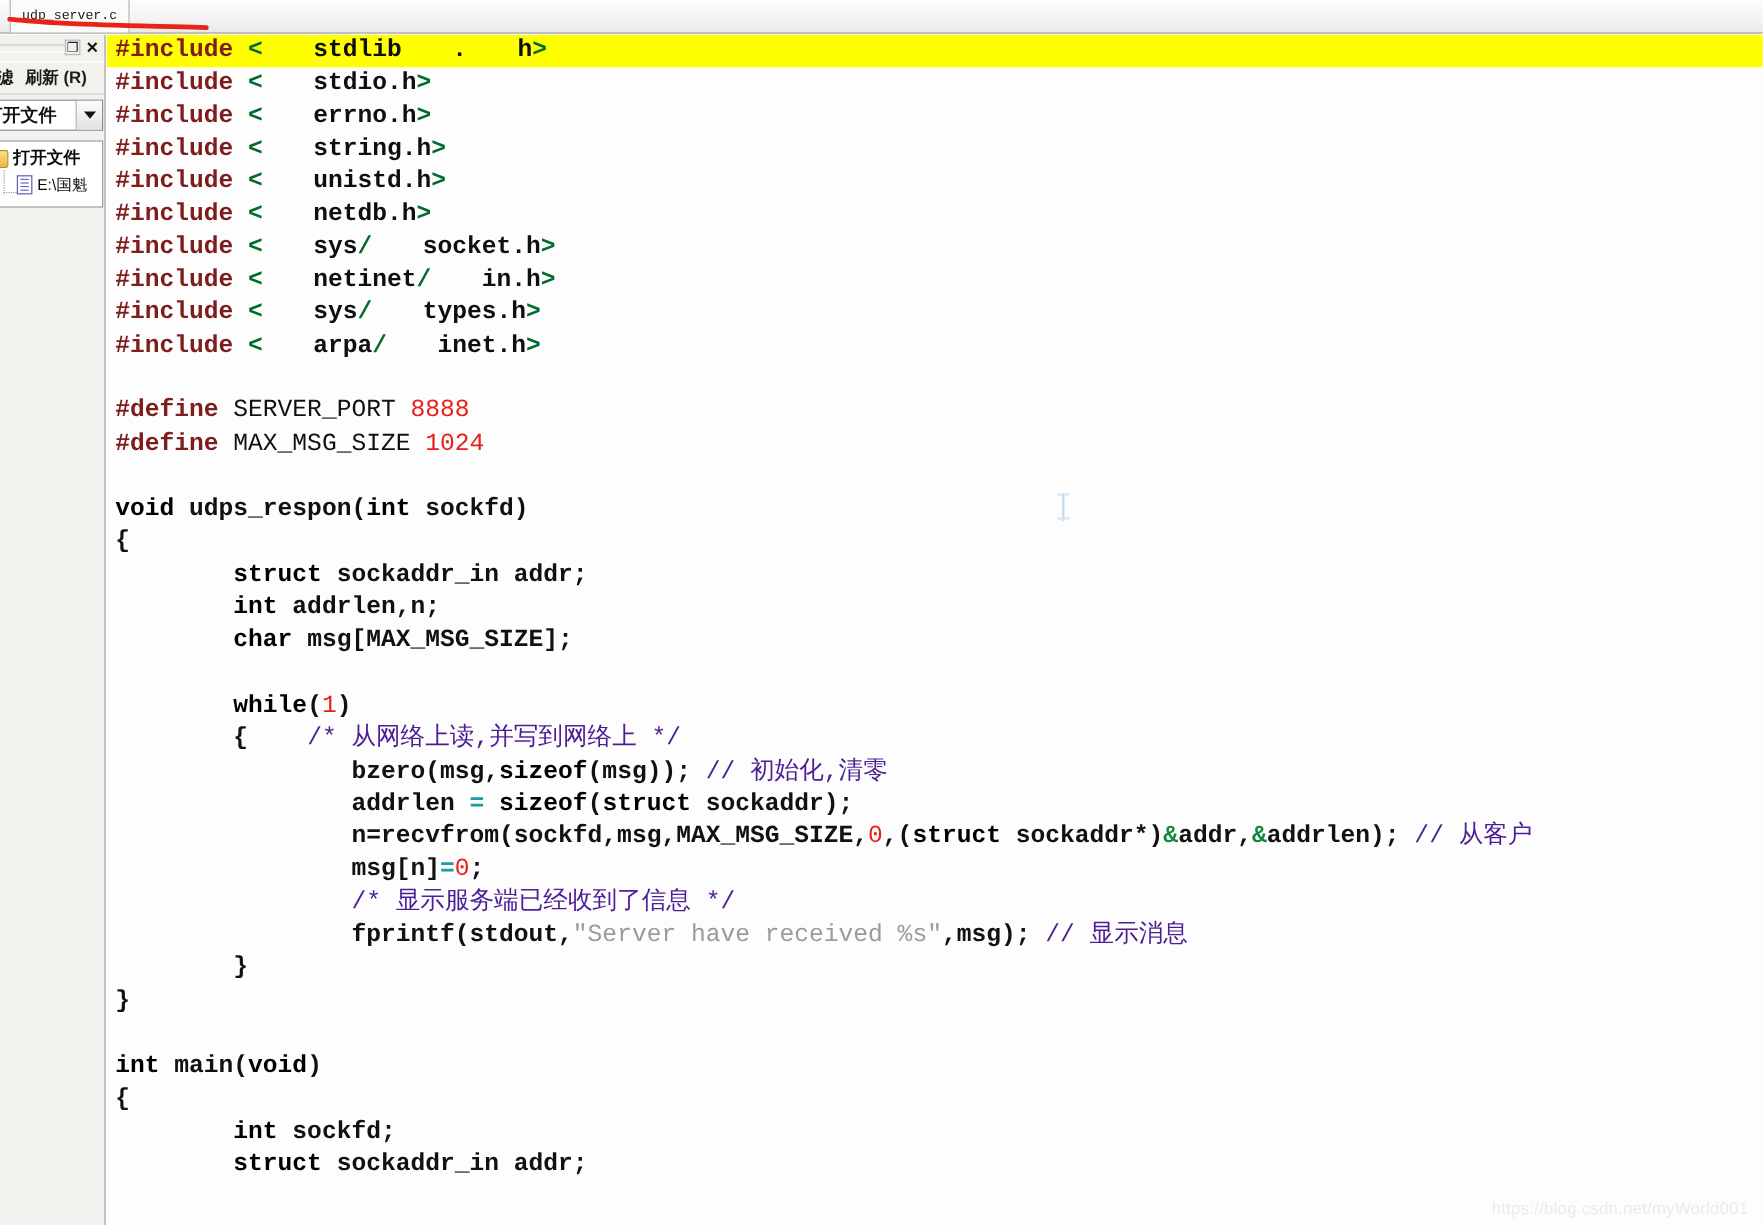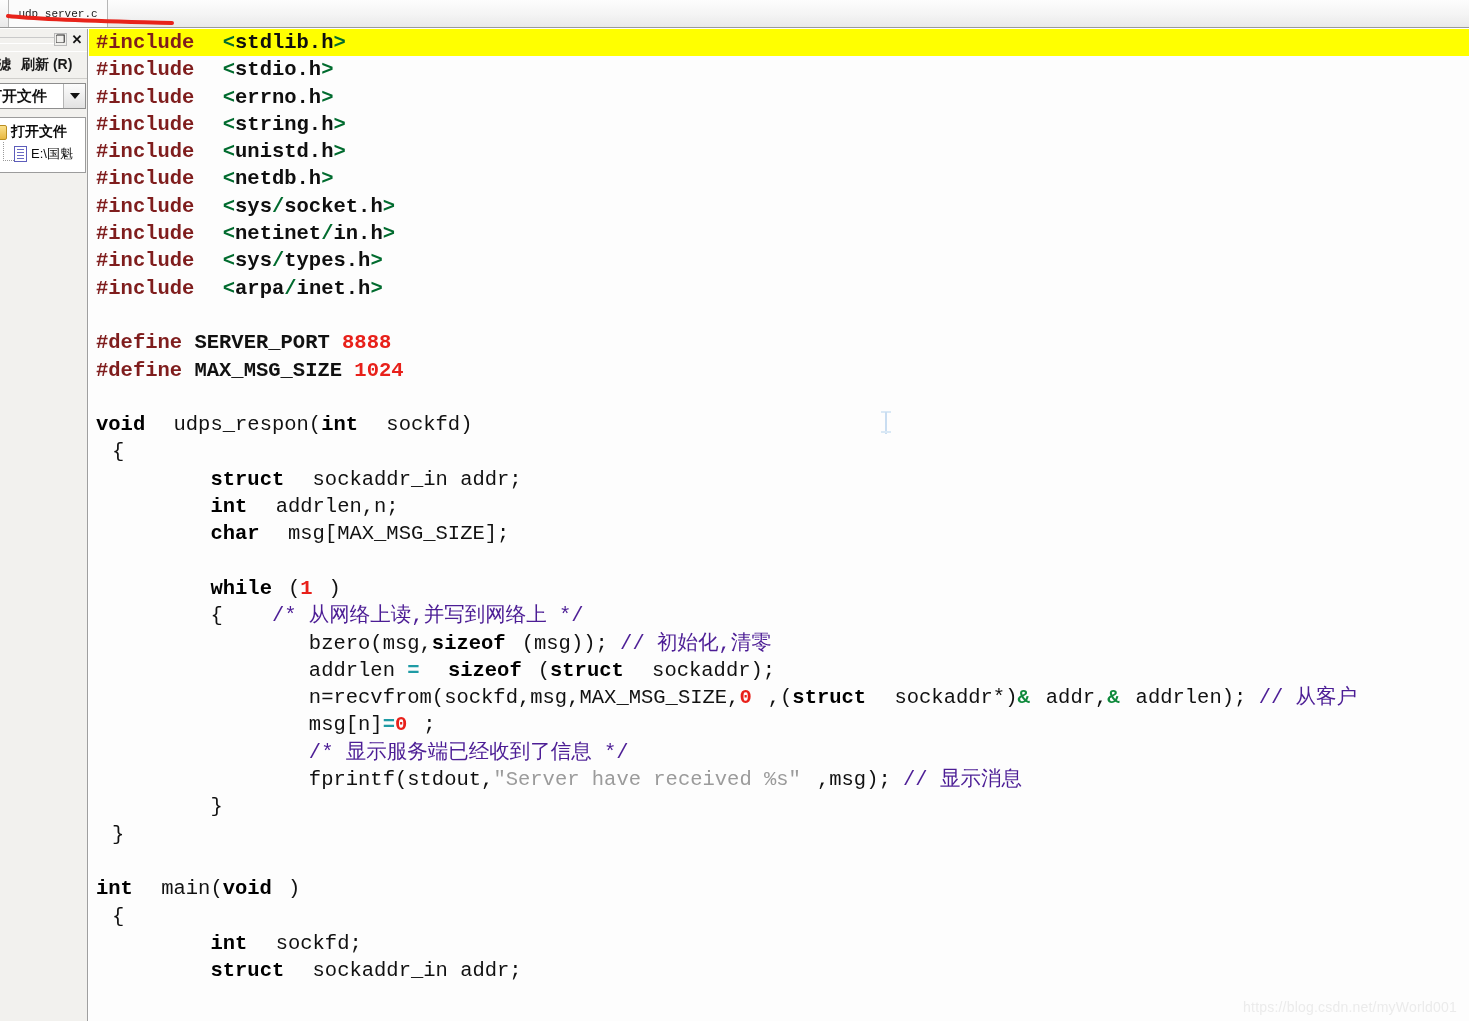--- a/index.html
+++ b/index.html
@@ -245,29 +245,29 @@
     height: 27.3px;
     padding-left: 7px;
     white-space: pre;
     box-sizing: border-box;
   }
   .ln.hl { background: #ffff00; }
 
   
   .kw   { color: #000000; font-weight: bold; }
   .pp   { color: #7f1d1d; font-weight: bold; }
-  .hdr  { color: #0f0f0f; font-weight: bold; }
+  .hdr  { color: #0f0f0f; font-weight: bold; margin-left: 42px; }
   .ang  { color: #006b2e; font-weight: bold; }
-  .id   { color: #111111; font-weight: bold; }
-  .num  { color: #e8201a; font-weight: bold; }
+  .id   { color: #111111; font-weight: normal; }
+  .num  { color: #e8201a; font-weight: normal; }
   .cmt  { color: #4c1d95; }
   .str  { color: #9b9b9b; }
   .op   { color: #1f9ba5; font-weight: bold; }
   .amp  { color: #0f8a3c; font-weight: bold; }
-  .pl   { color: #111111; font-weight: normal; padding-left: 16px; }
+  .pl   { color: #111111; font-weight: bold; }
 
   
   #caret {
     position: absolute;
     left: 792px; top: 381px;
     width: 10px; height: 26px;
     pointer-events: none;
     opacity: 0.55;
   }
   #caret .bar { position:absolute; left:4px; top:2px; width:2px; height:22px; background:#9fc4e8; }

